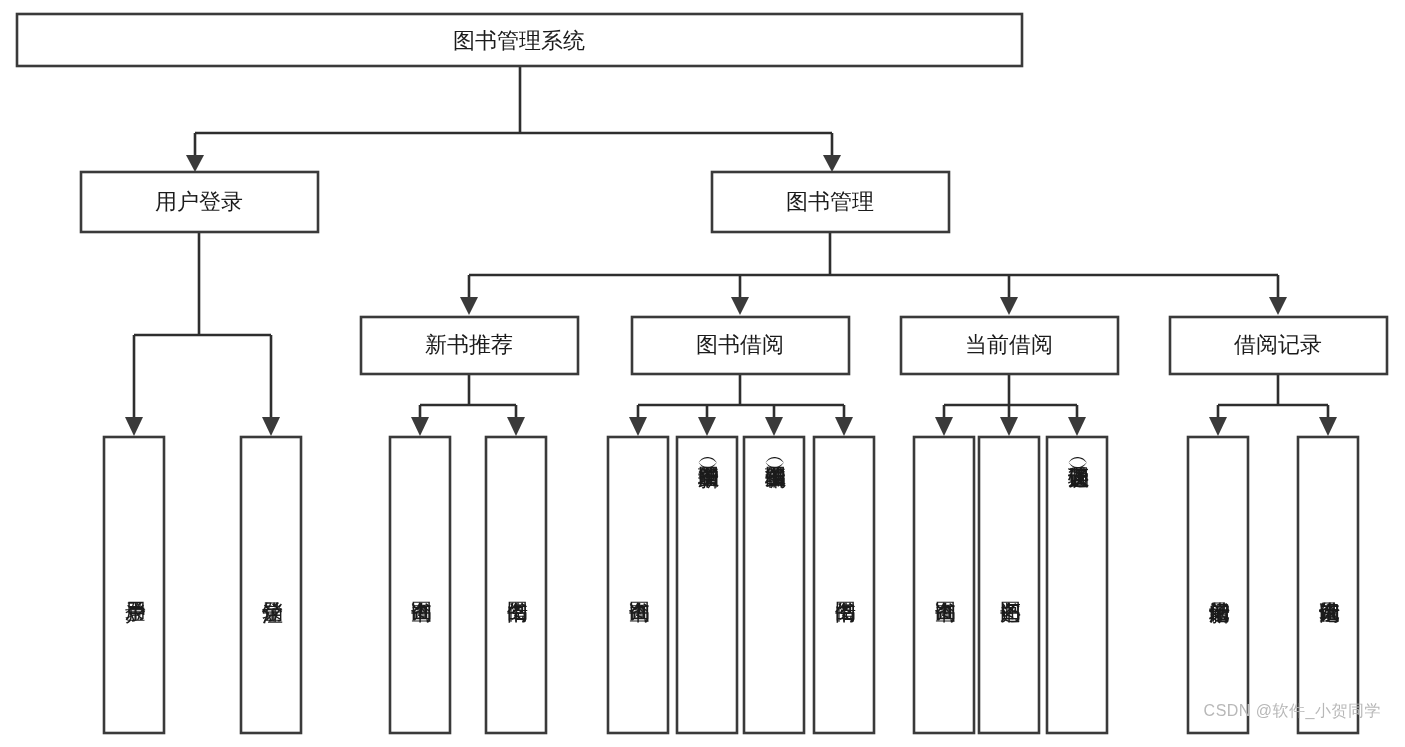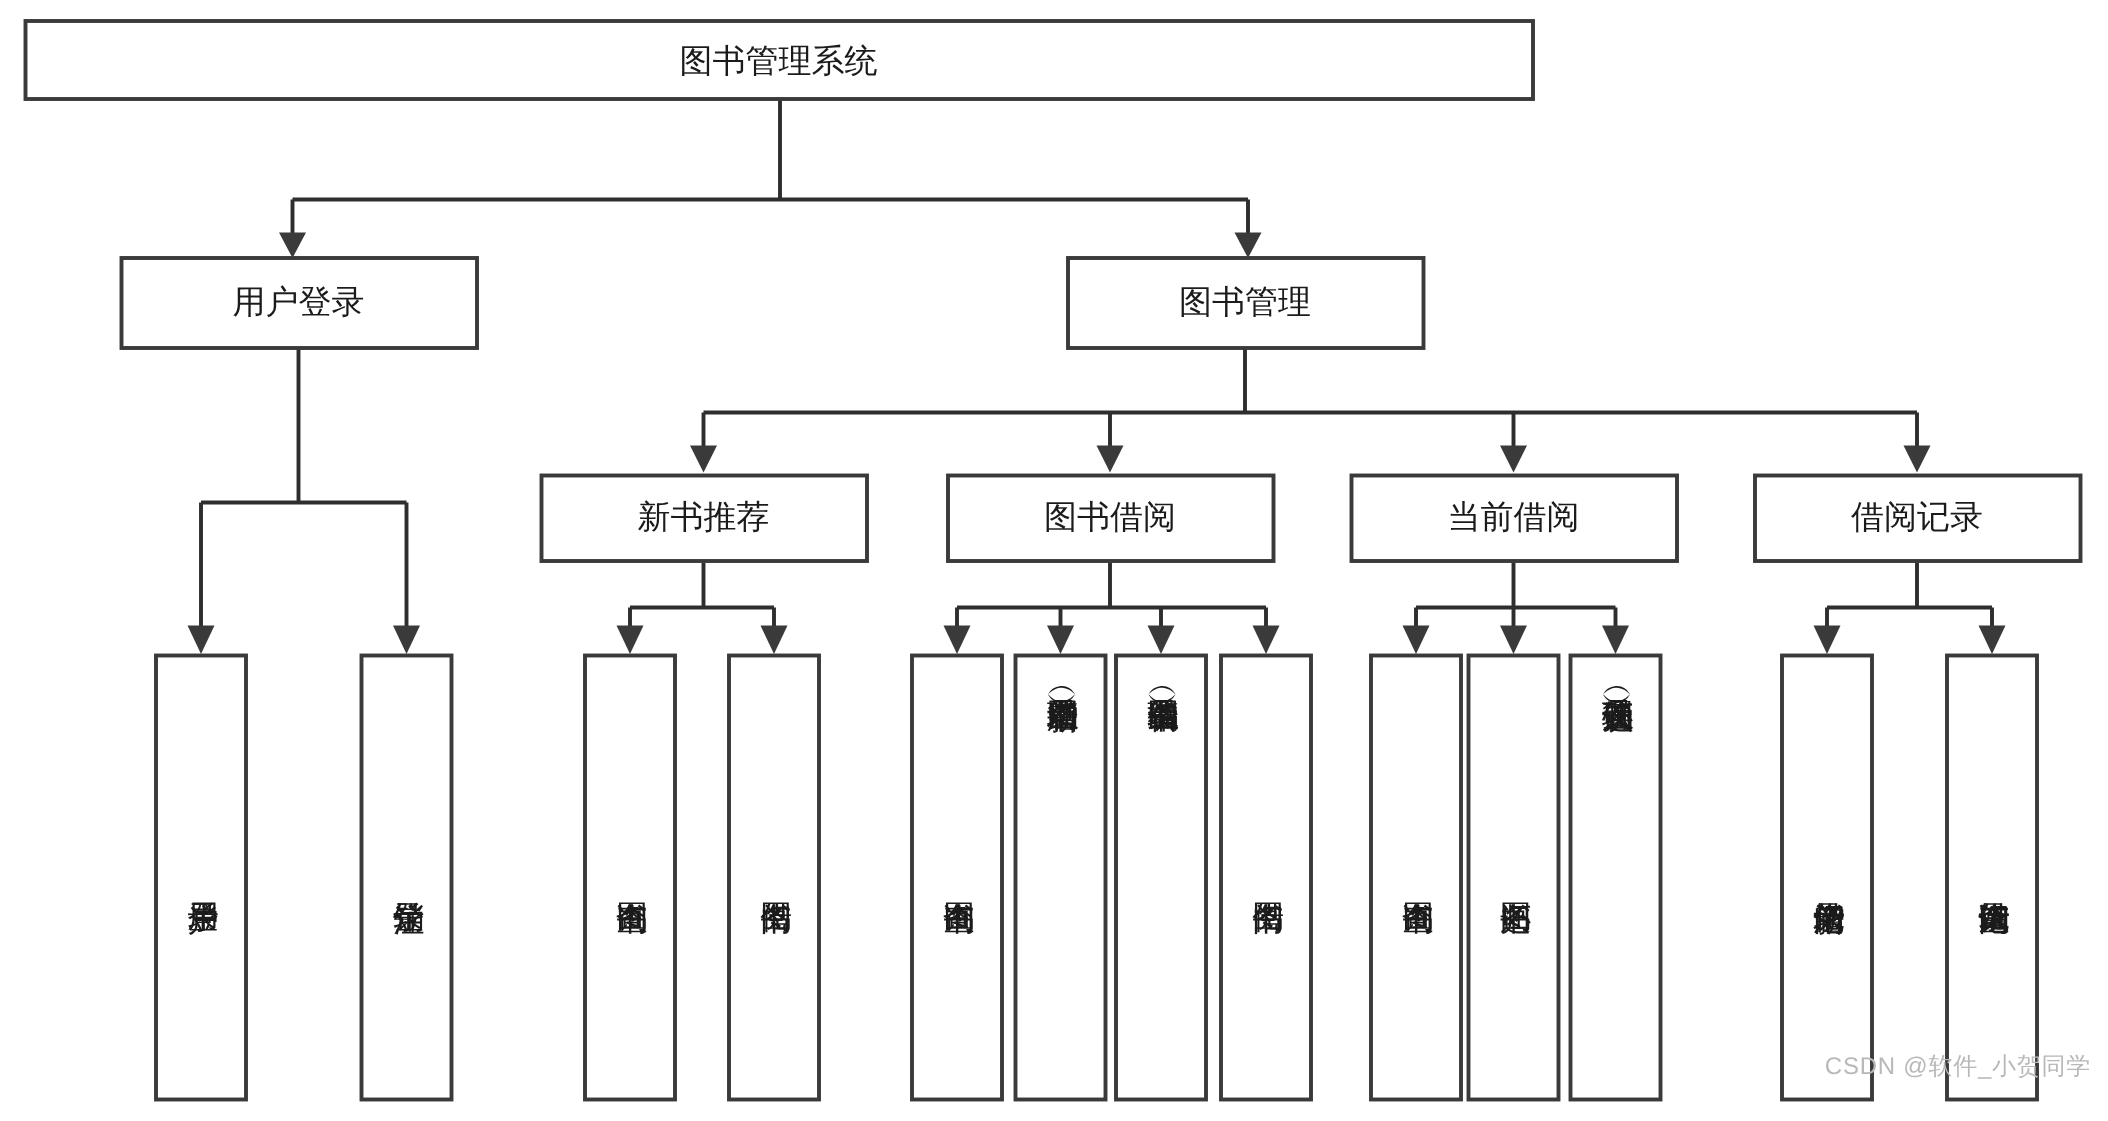--- a/index.html
+++ b/index.html
@@ -49,21 +49,21 @@
     dominant-baseline: middle;
   }
   .label-h {
     font-size: 22px;
   }
   .label-v {
     font-size: 21px;
   }
   .watermark {
     position: absolute;
-    right: 11px;
+    right: 24px;
     bottom: 6px;
     font-family: "Liberation Sans", "DejaVu Sans", sans-serif;
     font-size: 16px;
     color: #b8b8b8;
     letter-spacing: 0.5px;
     white-space: nowrap;
     pointer-events: none;
   }
 </style>
 </head>

